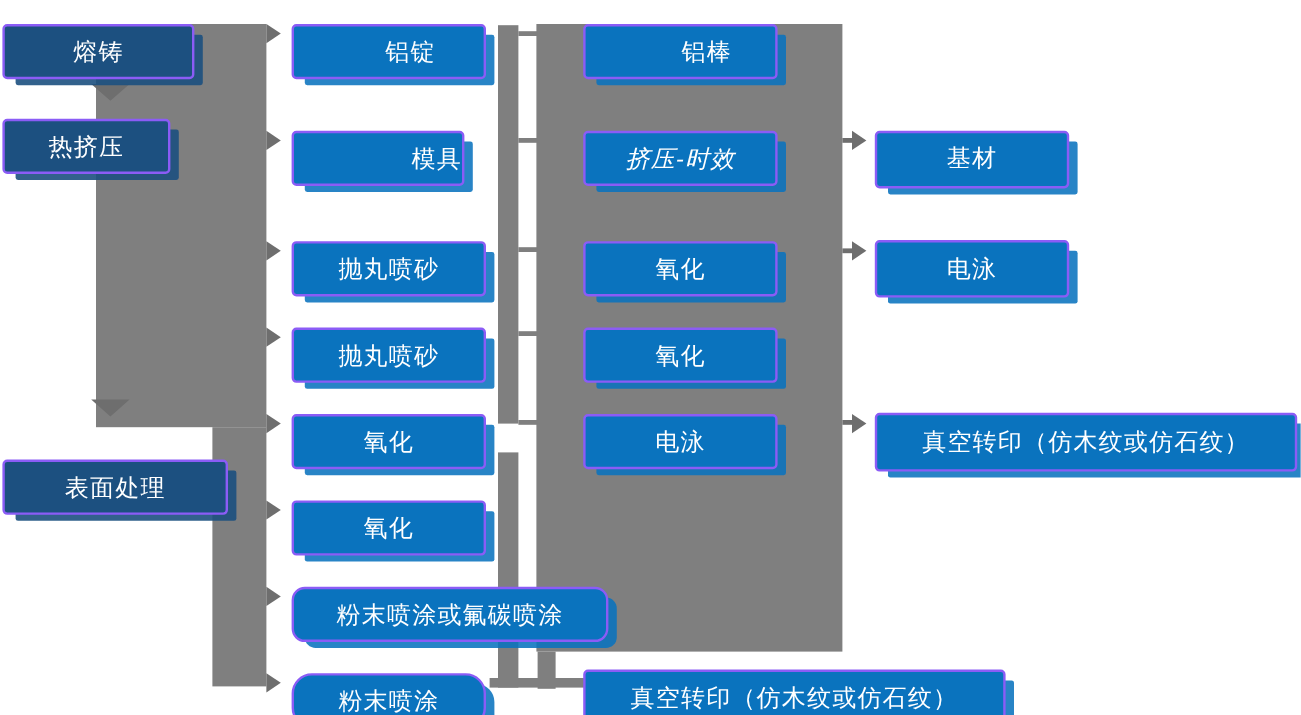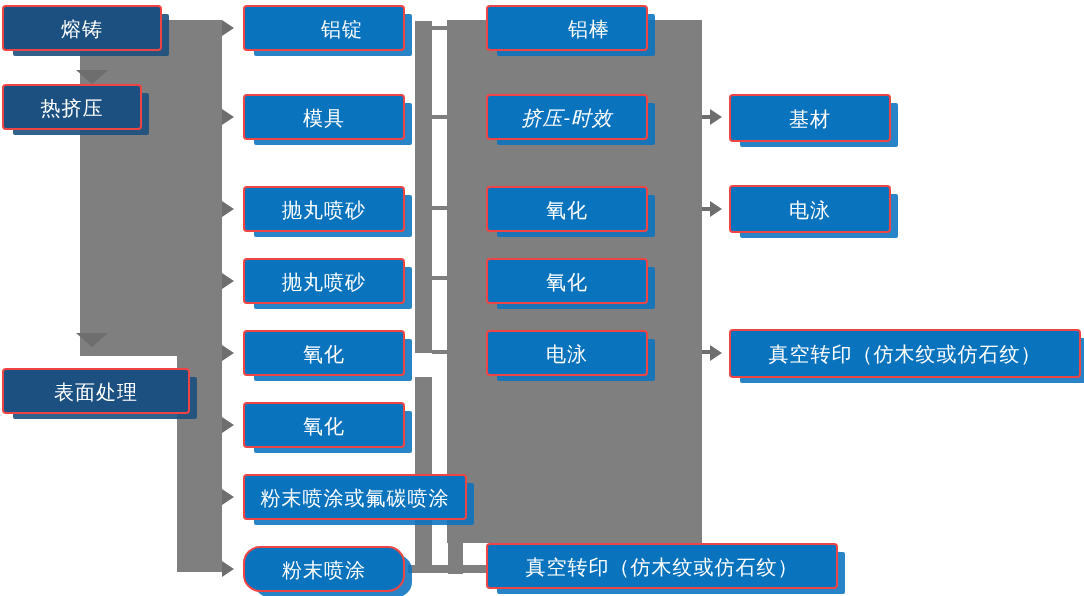--- a/index.html
+++ b/index.html
@@ -12,22 +12,22 @@
   .arrow-right{position:absolute;width:0;height:0;
     border-top:8px solid transparent;border-bottom:8px solid transparent;
     border-left:12px solid #6e6e6e;}
   .arrow-down{position:absolute;width:0;height:0;
     border-left:16px solid transparent;border-right:16px solid transparent;
     border-top:14px solid #6e6e6e;}
 
   
   .node{position:absolute;height:46px;line-height:44px;text-align:center;
     color:#ffffff;font-size:20px;letter-spacing:1px;
-    background:#0a73be;border:2px solid #ef4444;border-radius:4px;
-    box-sizing:border-box;box-shadow:9px 7px 0 -2px rgba(10,115,190,0.88);}
+    background:#0a73be;border:2px solid #8b5cf6;border-radius:4px;
+    box-sizing:border-box;box-shadow:9px 7px 0 -2px rgba(10,115,190,0.88);margin-top:15px;}
   .node.navy{background:#1c5080;box-shadow:9px 7px 0 -2px rgba(28,80,128,0.9);}
 </style>
 </head>
 <body>
 
 <div class="canvas">
 
   <div class="band" style="left:80px;top:20px;width:142px;height:336px;"></div>
   <div class="band" style="left:177px;top:356px;width:45px;height:216px;"></div>
   <div class="band dark" style="left:162px;top:388px;width:16px;height:4px;"></div>
@@ -63,32 +63,32 @@
 
   <div class="arrow-right" style="left:710px;top:109px;"></div>
   <div class="arrow-right" style="left:710px;top:201px;"></div>
   <div class="arrow-right" style="left:710px;top:345px;"></div>
 
   <div class="node navy" style="left:2px;top:5px;width:160px;">熔铸</div>
   <div class="node navy" style="left:2px;top:84px;width:140px;">热挤压</div>
   <div class="node navy" style="left:2px;top:368px;width:188px;">表面处理</div>
 
   <div class="node" style="left:243px;top:5px;width:162px;padding-left:36px;">铝锭</div>
-  <div class="node" style="left:243px;top:94px;width:162px;">模具</div>
+  <div class="node" style="left:243px;top:94px;width:144px;text-align:right;">模具</div>
   <div class="node" style="left:243px;top:186px;width:162px;">抛丸喷砂</div>
   <div class="node" style="left:243px;top:258px;width:162px;">抛丸喷砂</div>
   <div class="node" style="left:243px;top:330px;width:162px;">氧化</div>
   <div class="node" style="left:243px;top:402px;width:162px;">氧化</div>
-  <div class="node" style="left:243px;top:474px;width:224px;">粉末喷涂或氟碳喷涂</div>
+  <div class="node" style="left:243px;top:474px;width:264px;border-radius:11px;">粉末喷涂或氟碳喷涂</div>
   <div class="node" style="left:243px;top:546px;width:162px;border-radius:17px;">粉末喷涂</div>
 
   <div class="node" style="left:486px;top:5px;width:162px;padding-left:44px;">铝棒</div>
   <div class="node" style="left:486px;top:94px;width:162px;font-style:italic;">挤压-时效</div>
   <div class="node" style="left:486px;top:186px;width:162px;">氧化</div>
   <div class="node" style="left:486px;top:258px;width:162px;">氧化</div>
   <div class="node" style="left:486px;top:330px;width:162px;">电泳</div>
   <div class="node" style="left:486px;top:543px;width:352px;">真空转印（仿木纹或仿石纹）</div>
 
-  <div class="node" style="left:729px;top:94px;width:162px;height:48px;line-height:46px;">基材</div>
+  <div class="node" style="left:729px;top:94px;width:162px;height:48px;line-height:46px;font-family:Liberation Mono, monospace;">基材</div>
   <div class="node" style="left:729px;top:185px;width:162px;height:48px;line-height:46px;">电泳</div>
   <div class="node" style="left:729px;top:329px;width:352px;height:49px;line-height:47px;">真空转印（仿木纹或仿石纹）</div>
 
 </div>
 
 </body></html>

